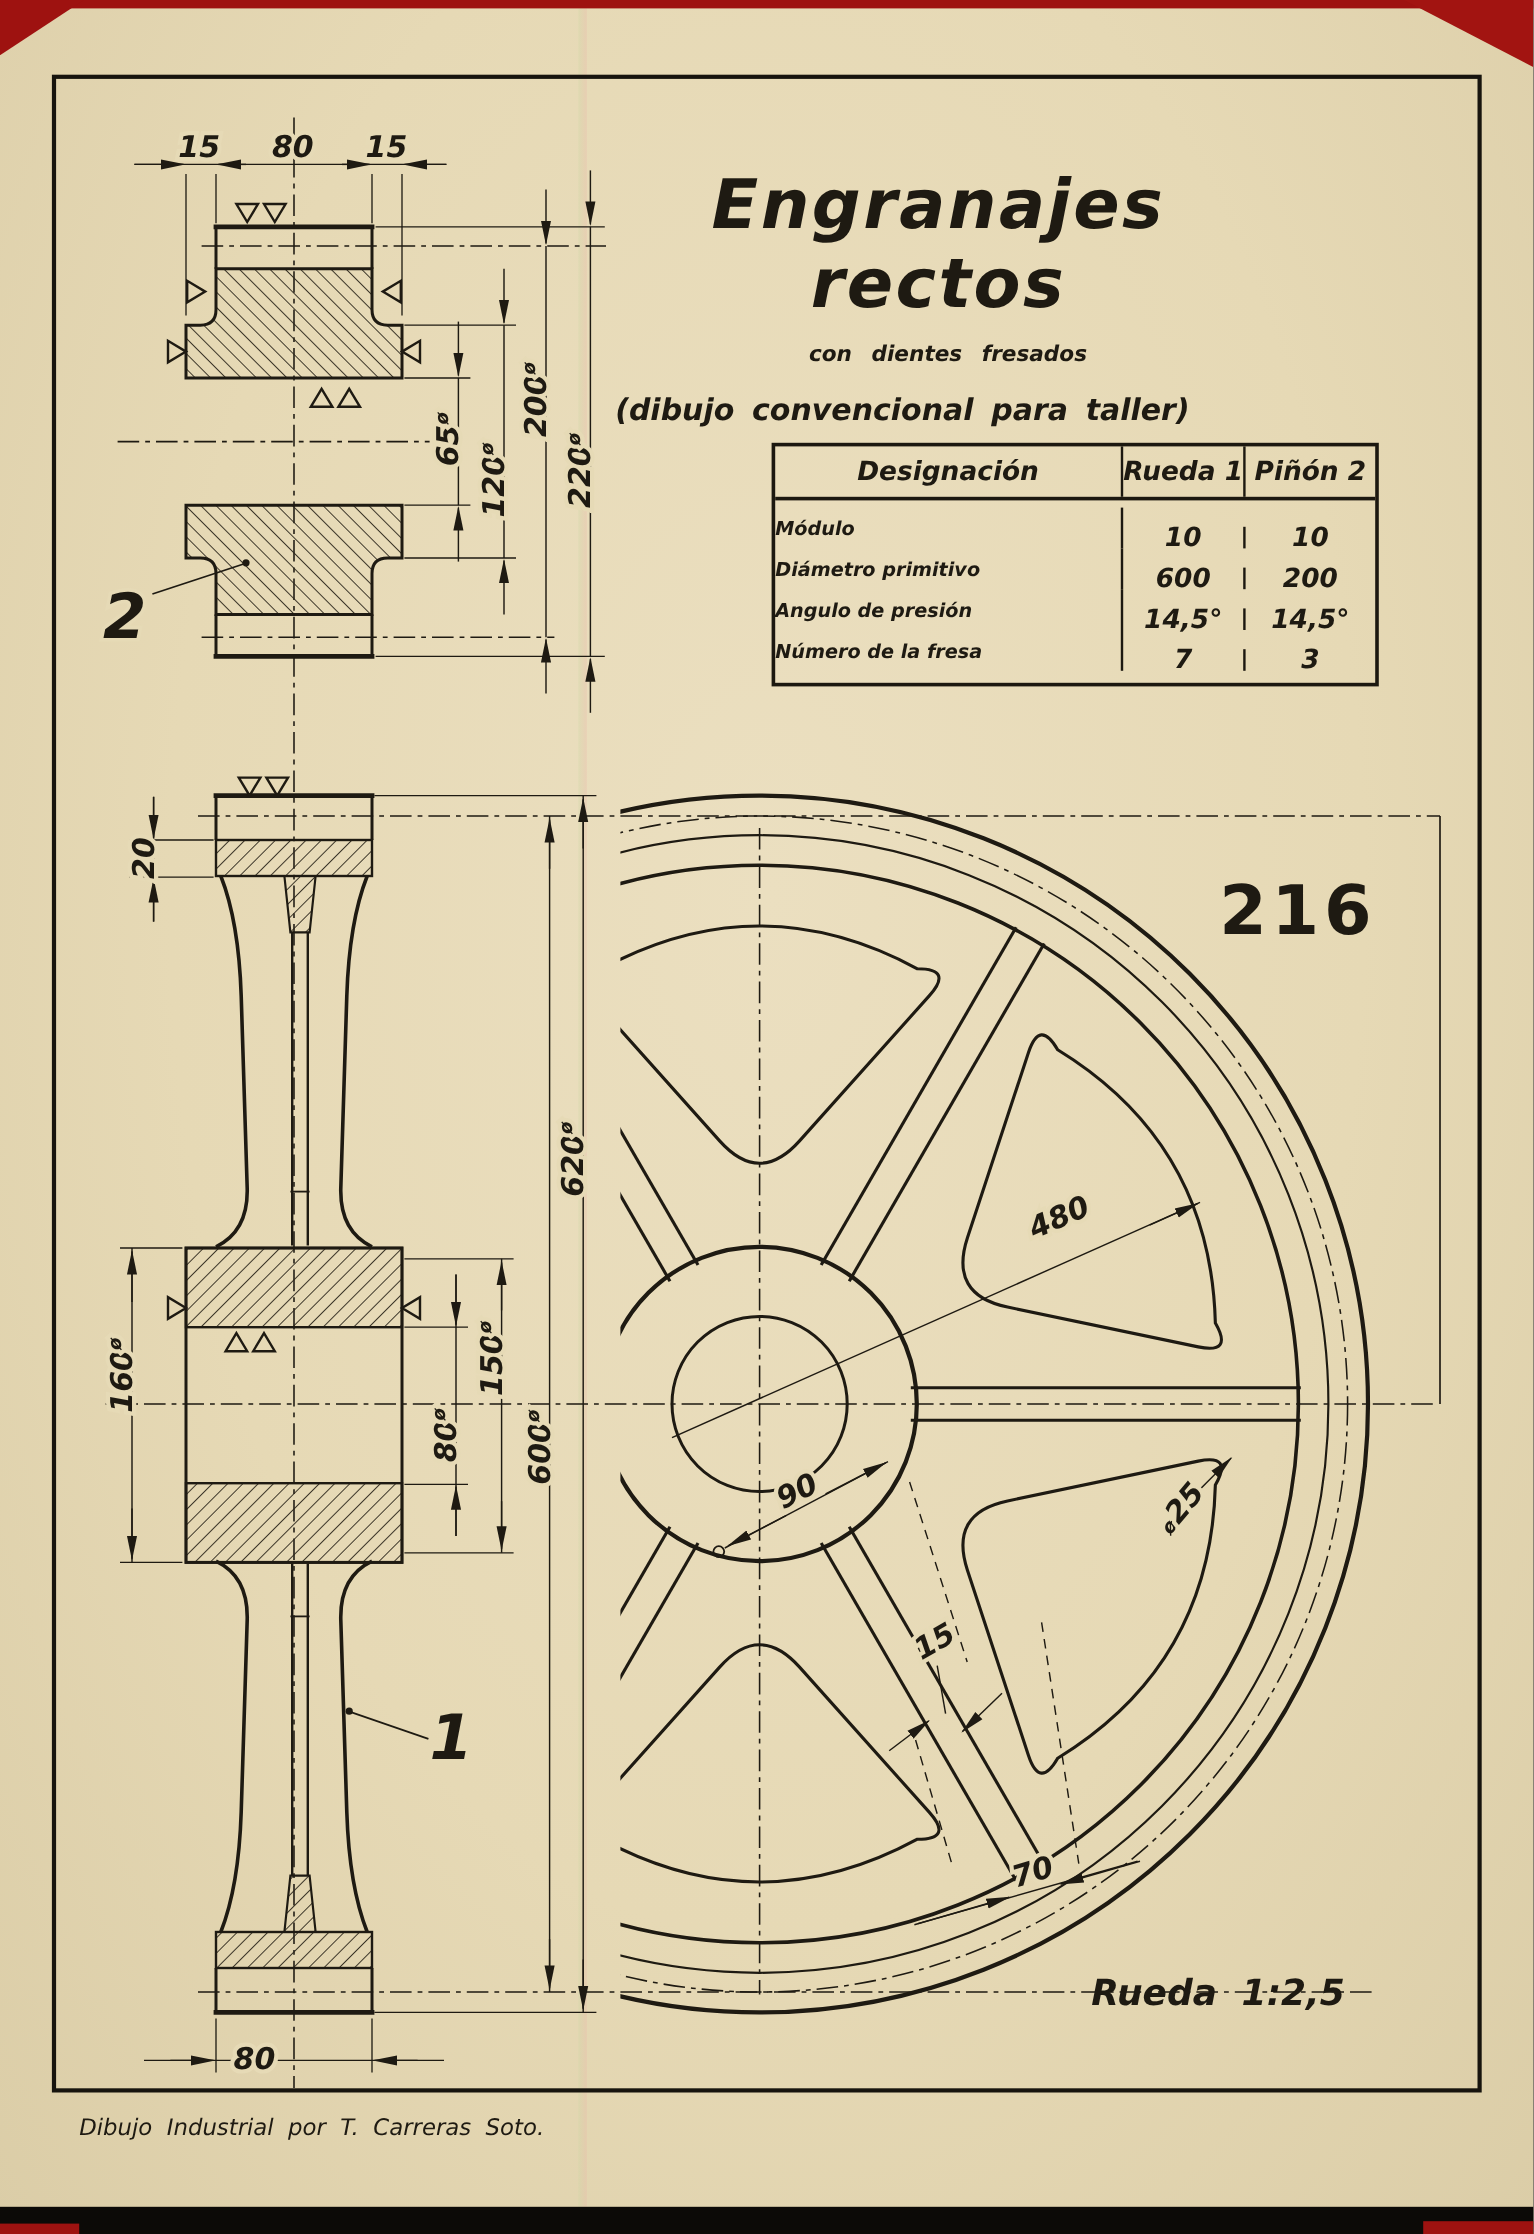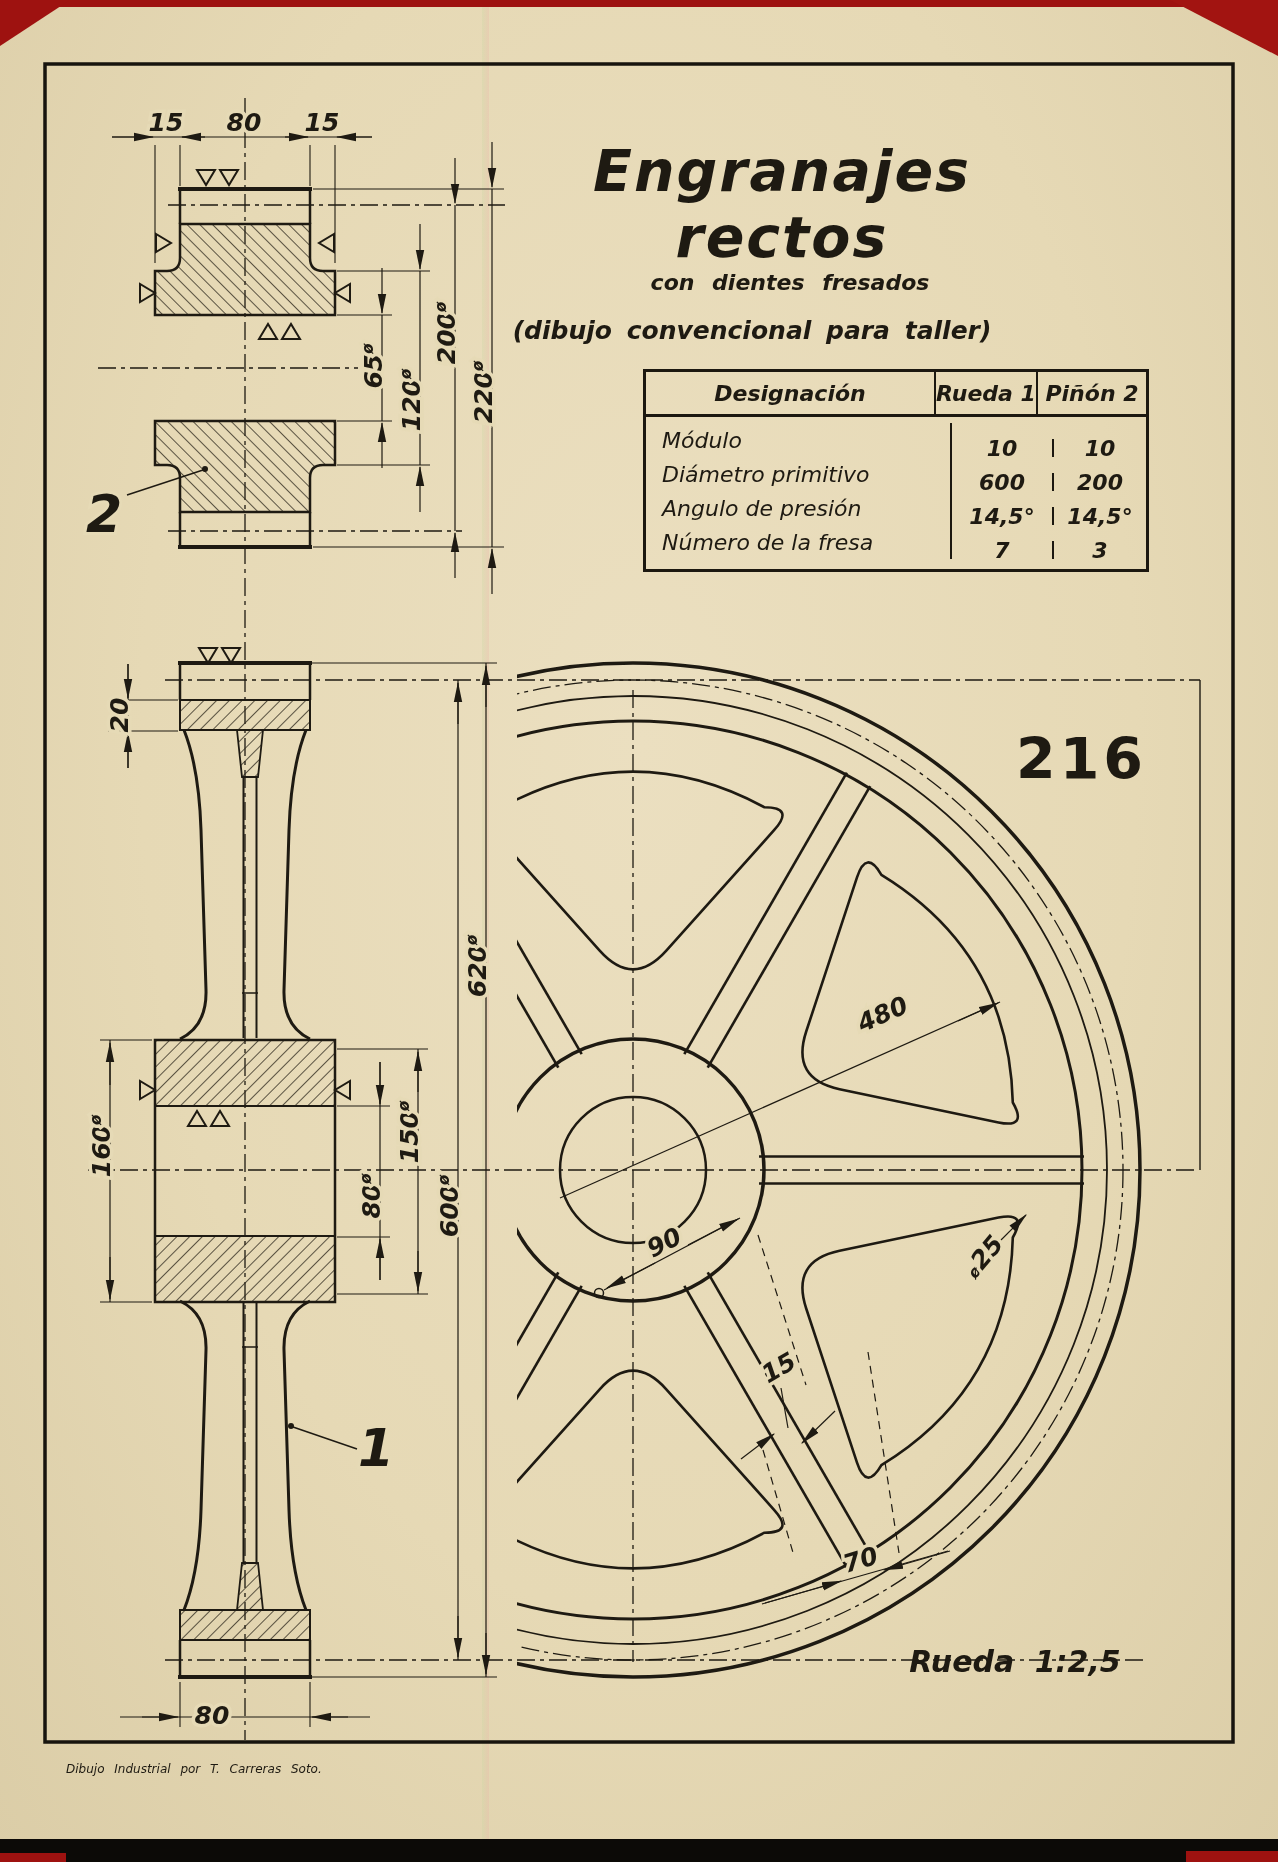--- a/index.html
+++ b/index.html
@@ -13,38 +13,38 @@
           clip-path:polygon(0 0,100% 0,100% 100%);}
   .black-bottom{position:absolute;bottom:0;left:0;right:0;height:23px;background:#0c0a07;}
   .red-bl{position:absolute;bottom:0;left:0;width:66px;height:9px;background:#9e1210;}
   .red-br{position:absolute;bottom:0;right:0;width:92px;height:11px;background:#9e1210;}
   .crease{position:absolute;left:482px;top:7px;width:7px;height:1832px;opacity:.5;
           background:linear-gradient(90deg, rgba(198,216,160,.55), rgba(233,178,166,.6));}
   svg.draw{position:absolute;left:0;top:0;}
 
   .title-block{position:absolute;left:492px;top:138px;width:580px;text-align:center;}
   .t-main{font-size:57px;font-style:italic;font-weight:bold;letter-spacing:2px;word-spacing:18px;}
-  .t-sub1{font-size:22px;font-style:italic;font-weight:600;word-spacing:10px;padding-left:16px;}
+  .t-sub1{font-size:18px;font-style:italic;font-weight:600;margin-top:15px;word-spacing:10px;padding-left:16px;}
   .t-sub2{font-size:25px;font-style:italic;font-weight:600;margin-top:21px;transform:translateX(-30px);word-spacing:6px;}
 
   .spec-table{position:absolute;left:643px;top:369px;width:500px;border:3px solid #1c1810;}
   .thead{display:flex;border-bottom:3px solid #1c1810;height:42px;align-items:center;}
   .trow{display:flex;height:34px;align-items:center;}
   .c1{width:288px;border-right:2px solid #1c1810;align-self:stretch;display:flex;align-items:center;}
   .c2{width:100px;border-right:2px solid #1c1810;align-self:stretch;display:flex;align-items:center;justify-content:center;}
   .c3{flex:1;display:flex;align-items:center;justify-content:center;align-self:stretch;text-align:right;}
   .th{font-size:22px;font-style:italic;font-weight:bold;justify-content:center;}
-  .cell-label{padding-left:16px;font-size:22px;font-style:italic;font-weight:400;}
+  .cell-label{font-size:16px;font-style:italic;font-weight:700;}
   .cell-val{font-size:22px;font-style:italic;font-weight:600;margin-top:16px;}
   .tbody{padding-bottom:10px;padding-top:6px;}
 
   .plate-num{position:absolute;left:1016px;top:726px;font-size:57px;font-weight:700;letter-spacing:4px;}
   .scale{position:absolute;left:880px;top:1644px;width:270px;text-align:center;
          font-size:30px;font-style:italic;font-weight:bold;word-spacing:10px;}
-  .footer{position:absolute;left:66px;top:1762px;font-size:12px;font-style:italic;font-weight:500;word-spacing:6px;}
+  .footer{position:absolute;left:66px;top:1762px;font-size:19px;font-style:italic;font-weight:500;word-spacing:6px;}
 </style>
 </head>
 <body>
 
 <div class="page">
   <div class="crease"></div>
 
   <svg class="draw" width="1278" height="1862" viewBox="0 0 1278 1862">
     <defs>
       <pattern id="h1" patternUnits="userSpaceOnUse" width="9" height="9" patternTransform="rotate(-45)">

